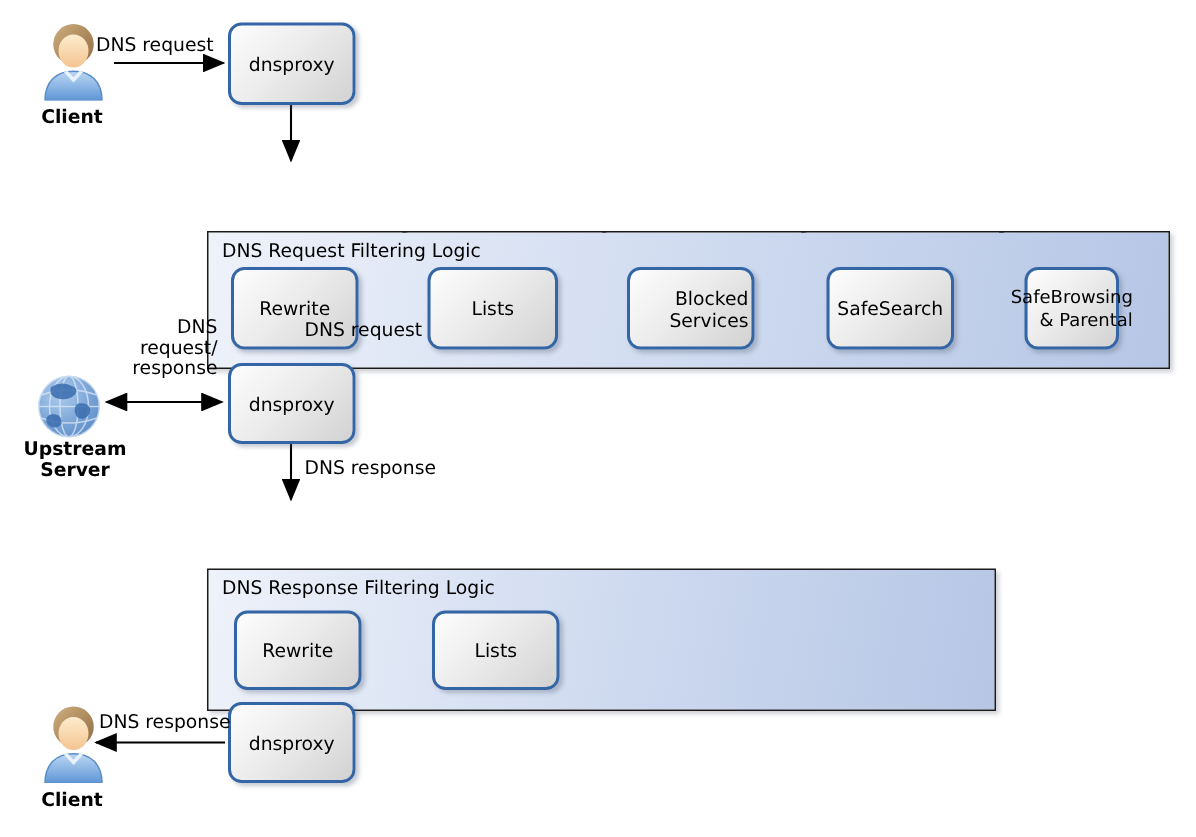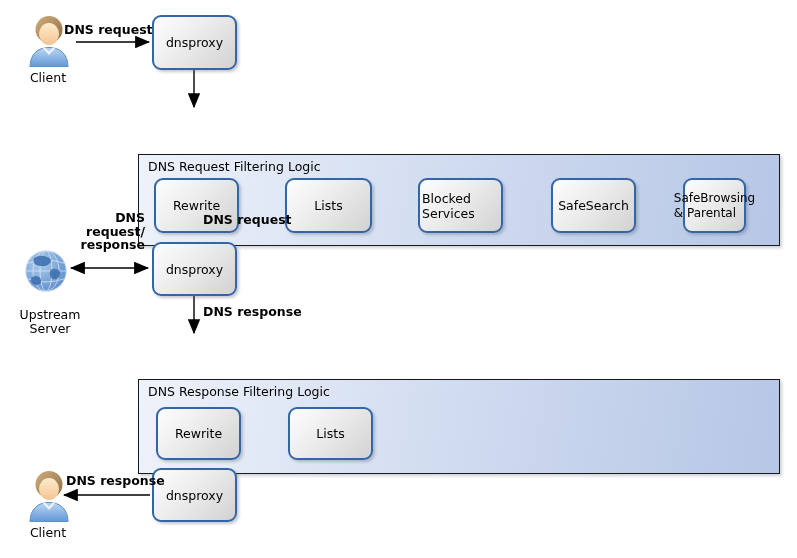--- a/index.html
+++ b/index.html
@@ -4,39 +4,39 @@
 <style>
   html,body{margin:0;padding:0;background:#ffffff;}
   .canvas{
     position:relative;width:797px;height:558px;background:#ffffff;
     font-family:"DejaVu Sans","Liberation Sans",sans-serif;color:#000;
     overflow:hidden;
   }
   .arrows{position:absolute;left:0;top:0;width:797px;height:558px;pointer-events:none;}
   .node{
     position:absolute;display:flex;align-items:center;justify-content:center;
-    text-align:left;font-size:12.5px;line-height:15px;
+    text-align:right;font-size:12.5px;line-height:15px;
     border:2px solid #3465a4;border-radius:9px;
     background:linear-gradient(135deg,#fdfdfd 0%,#ececec 45%,#d2d2d2 100%);
     box-shadow:2px 2px 3px rgba(90,100,120,0.35);
     box-sizing:border-box;padding:2px;
   }
   .container-box{
     position:absolute;border:1.5px solid #1a1a1a;box-sizing:border-box;
     background:linear-gradient(100deg,#eef2fa 0%,#cdd9ef 55%,#b6c6e5 100%);
     box-shadow:2px 2px 3px rgba(90,100,120,0.3);
     margin-top:44px;
   }
   .container-title{
     position:absolute;left:9px;top:4px;font-size:12.5px;line-height:15px;
     white-space:nowrap;
   }
-  .edge-label{position:absolute;font-size:12.5px;line-height:13.5px;white-space:nowrap;font-weight:bold;}
+  .edge-label{position:absolute;font-size:12.5px;line-height:13.5px;white-space:nowrap;}
   .edge-label.wrap{white-space:normal;text-align:right;}
-  .icon-label{position:absolute;font-size:12.5px;line-height:14px;text-align:center;}
+  .icon-label{position:absolute;font-size:12.5px;line-height:14px;text-align:center;font-weight:bold;}
   .icon{position:absolute;}
 </style>
 </head>
 <body>
 
 <div class="canvas">
 
   <svg width="0" height="0" style="position:absolute">
     <defs>
       <linearGradient id="hairG" x1="0" y1="0" x2="1" y2="1">
@@ -110,29 +110,29 @@
       <path d="M3 14.5 Q22 7.5 41 14.5"></path>
       <line x1="1.8" y1="22" x2="42.2" y2="22"></line>
       <path d="M3 29.5 Q22 36.5 41 29.5"></path>
     </g>
     <g fill="#3a6cae" opacity="0.85">
       <path d="M10 9 q7 -4 13 -1 q6 2 3 6 q-4 4 -10 3 q-8 -1 -6 -8z"></path>
       <path d="M28 20 q6 -1 8 3 q1 5 -4 7 q-5 1 -6 -4 q-1 -4 2 -6z"></path>
       <path d="M11 27 q5 0 6 4 q1 4 -4 5 q-5 0 -6 -4 q-1 -4 4 -5z"></path>
     </g>
   </svg>
-  <div class="icon-label" style="left:5px;top:308px;width:90px">Upstream Server</div>
+  <div class="icon-label" style="left:5px;top:292px;width:90px">Upstream Server</div>
 
   <div class="edge-label wrap" style="left:75px;top:211px;width:70px">DNS request/ response</div>
 
   <div class="node" style="left:152px;top:242px;width:85px;height:54px">dnsproxy</div>
 
   <div class="edge-label" style="left:203px;top:305px">DNS response</div>
 
-  <div class="container-box" style="left:138px;top:335px;width:642px;height:95px">
+  <div class="container-box" style="left:138px;top:335px;width:526px;height:95px">
     <div class="container-title">DNS Response Filtering Logic</div>
     <div class="node" style="left:17px;top:27px;width:85px;height:53px">Rewrite</div>
     <div class="node" style="left:149px;top:27px;width:85px;height:53px">Lists</div>
   </div>
 
   <div class="node" style="left:152px;top:468px;width:85px;height:54px">dnsproxy</div>
 
   <div class="edge-label" style="left:66px;top:474px">DNS response</div>
 
   <svg class="icon" style="left:26px;top:469px" width="46" height="53" viewBox="0 0 46 53">

